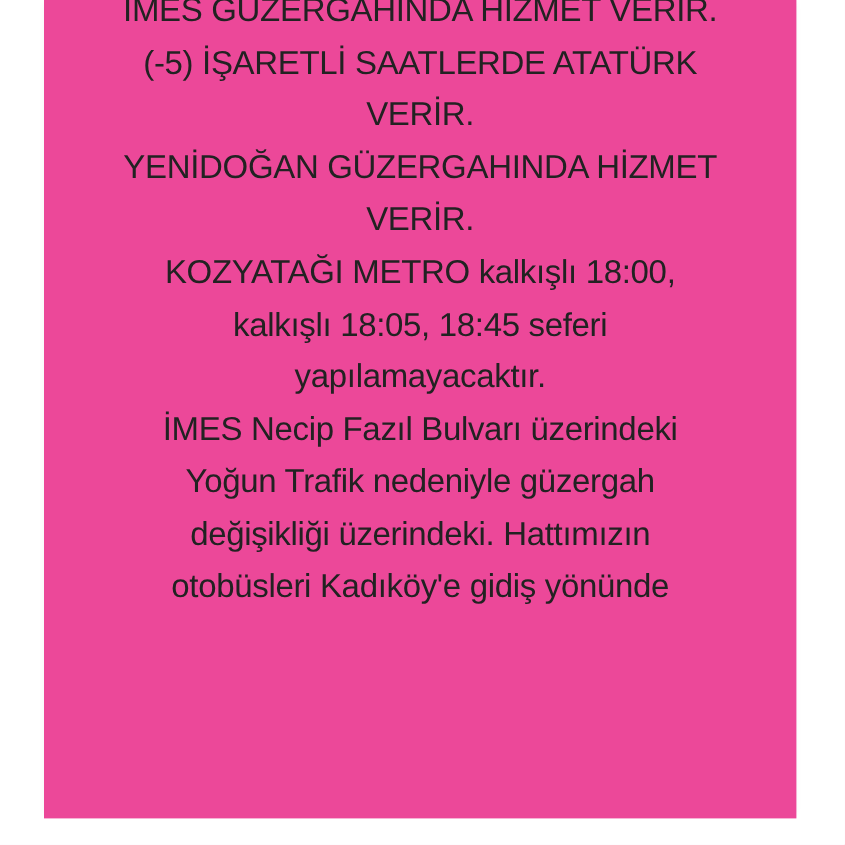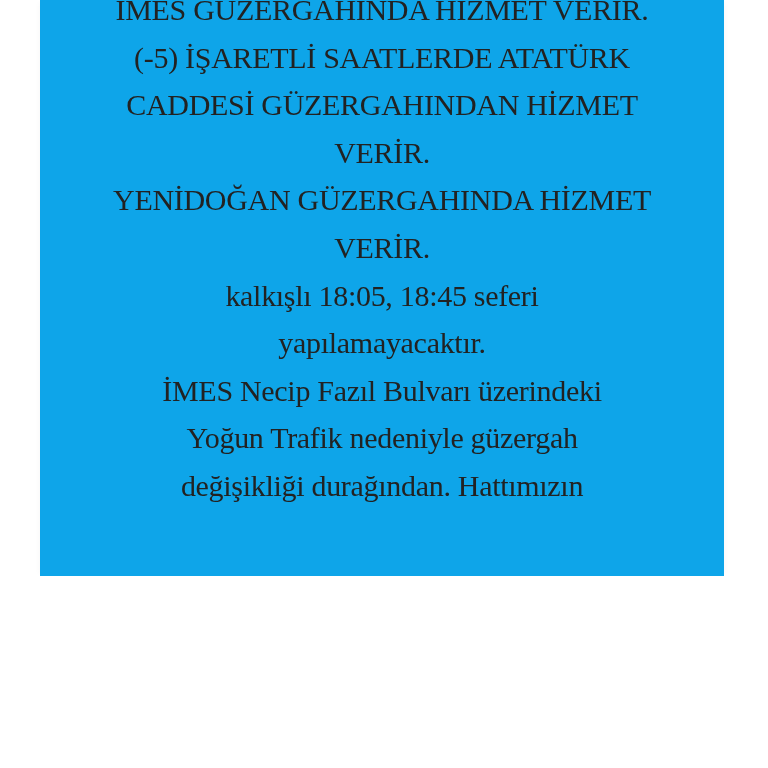--- a/index.html
+++ b/index.html
@@ -15,25 +15,24 @@
     position: relative;
     width: 768px;
     height: 768px;
     background: #ffffff;
   }
   .panel {
     position: absolute;
     left: 40px;
     top: 0;
     width: 684px;
-    height: 576px;
-    background: #0ea5e9;
+    height: 744px;
+    background: #ec4899;
     overflow: hidden;
     box-shadow: -4px 0 5px -3px rgba(0,0,0,0.03), 4px 0 5px -3px rgba(0,0,0,0.03);
-    font-family: Liberation Serif, serif;
   }
   .notice-text {
     position: absolute;
     top: -14px;
     left: 0;
     width: 100%;
     text-align: center;
     color: #222222;
     font-size: 30px;
     line-height: 47.6px;
@@ -45,24 +44,25 @@
   }
 </style>
 </head>
 <body>
 
 <div class="stage">
   <div class="panel">
     <div class="notice-text">
       <div class="notice-line">İMES GÜZERGAHINDA HİZMET VERİR.</div>
       <div class="notice-line">(-5) İŞARETLİ SAATLERDE ATATÜRK</div>
-      <div class="notice-line">CADDESİ GÜZERGAHINDAN HİZMET</div>
       <div class="notice-line">VERİR.</div>
       <div class="notice-line">YENİDOĞAN GÜZERGAHINDA HİZMET</div>
       <div class="notice-line">VERİR.</div>
+      <div class="notice-line">KOZYATAĞI METRO kalkışlı 18:00,</div>
       <div class="notice-line">kalkışlı 18:05, 18:45 seferi</div>
       <div class="notice-line">yapılamayacaktır.</div>
       <div class="notice-line">İMES Necip Fazıl Bulvarı üzerindeki</div>
       <div class="notice-line">Yoğun Trafik nedeniyle güzergah</div>
-      <div class="notice-line">değişikliği durağından. Hattımızın</div>
+      <div class="notice-line">değişikliği üzerindeki. Hattımızın</div>
+      <div class="notice-line">otobüsleri Kadıköy'e gidiş yönünde</div>
     </div>
   </div>
 </div>
 
 </body></html>

